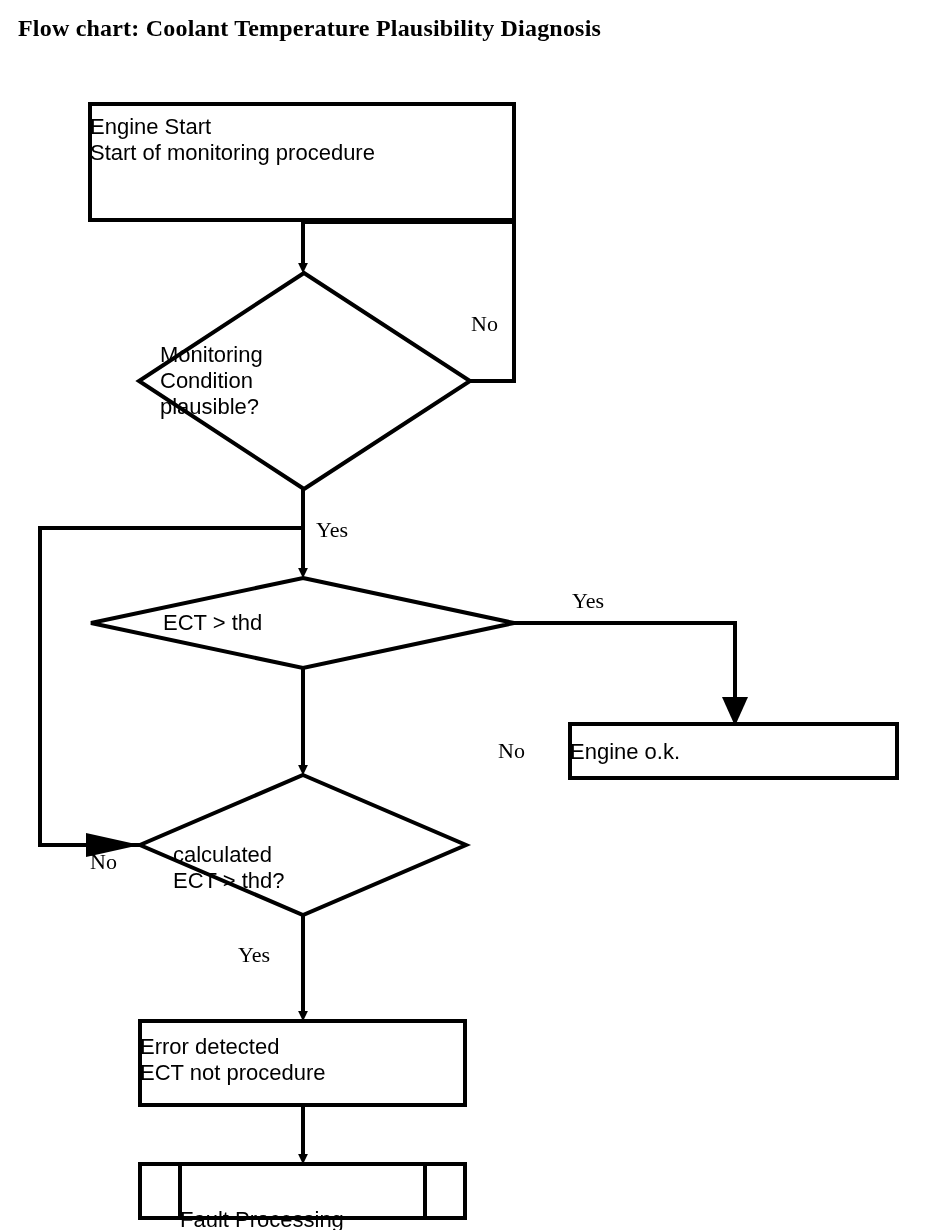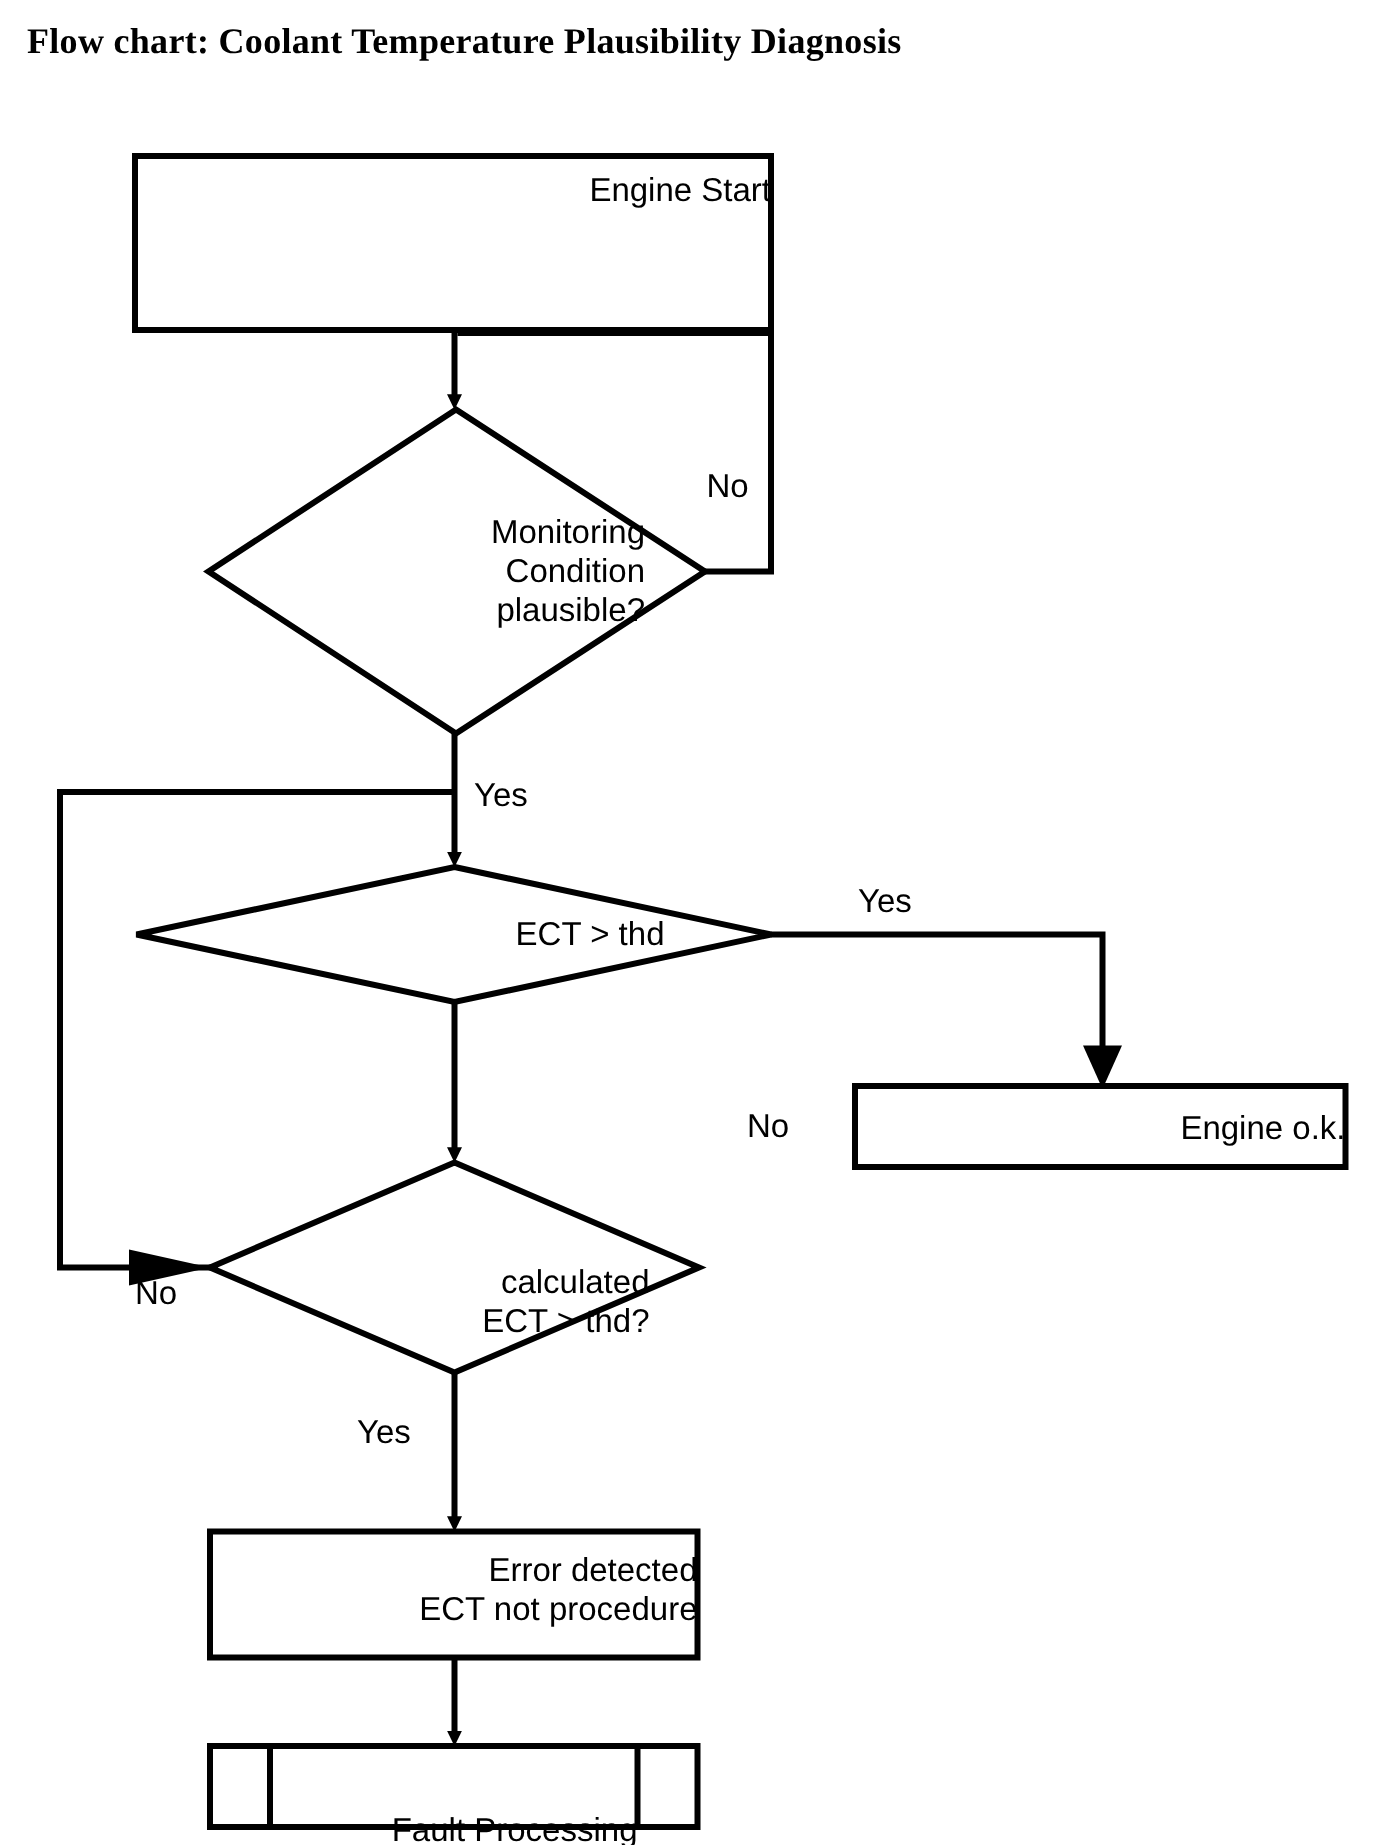--- a/index.html
+++ b/index.html
@@ -39,27 +39,27 @@
     left: 0;
     top: 0;
     width: 928px;
     height: 1230px;
   }
   .node-label {
     position: absolute;
     font-family: "Liberation Sans", sans-serif;
     font-size: 22px;
     line-height: 26px;
-    text-align: right;
+    text-align: left;
     white-space: pre;
     pointer-events: none;
   }
   .edge-label {
     position: absolute;
-    font-family: Liberation Sans, sans-serif;
+    font-family: Liberation Serif, serif;
     font-size: 22px;
     line-height: 24px;
     white-space: pre;
   }
 </style>
 </head>
 <body>
 
 <div id="page-root">
 
@@ -103,21 +103,21 @@
     <polyline points="514,623 735,623 735,718" fill="none" stroke="#000000" stroke-width="4"></polyline>
     <polygon points="735,726 722,697 748,697" fill="#000000"></polygon>
 
     <line x1="303" y1="668" x2="303" y2="770" stroke="#000000" stroke-width="4" marker-end="url(#arrow)"></line>
 
     <line x1="303" y1="915" x2="303" y2="1016" stroke="#000000" stroke-width="4" marker-end="url(#arrow)"></line>
 
     <line x1="303" y1="1105" x2="303" y2="1159" stroke="#000000" stroke-width="4" marker-end="url(#arrow)"></line>
   </svg>
 
-  <div class="node-label" style="left:90px; top:114px; width:424px;"><span>Engine Start</span><br><br></div>
+  <div class="node-label" style="left:90px; top:114px; width:424px;"><span>Engine Start</span><br><span>Start of monitoring procedure</span><br></div>
 
   <div class="node-label" style="left:160px; top:342px; width:270px;"><span>Monitoring</span><br><span>Condition</span><br><span>plausible?</span></div>
 
   <div class="node-label" style="left:163px; top:610px; width:280px;"><span>ECT &gt; thd</span></div>
 
   <div class="node-label" style="left:173px; top:818px; width:260px;margin-top:24px;"><span>calculated</span><br><span>ECT &gt; thd?</span></div>
 
   <div class="node-label" style="left:570px; top:739px; width:327px;"><span>Engine o.k.</span></div>
 
   <div class="node-label" style="left:140px; top:1034px; width:325px;"><span>Error detected</span><br><span>ECT not procedure</span></div>

